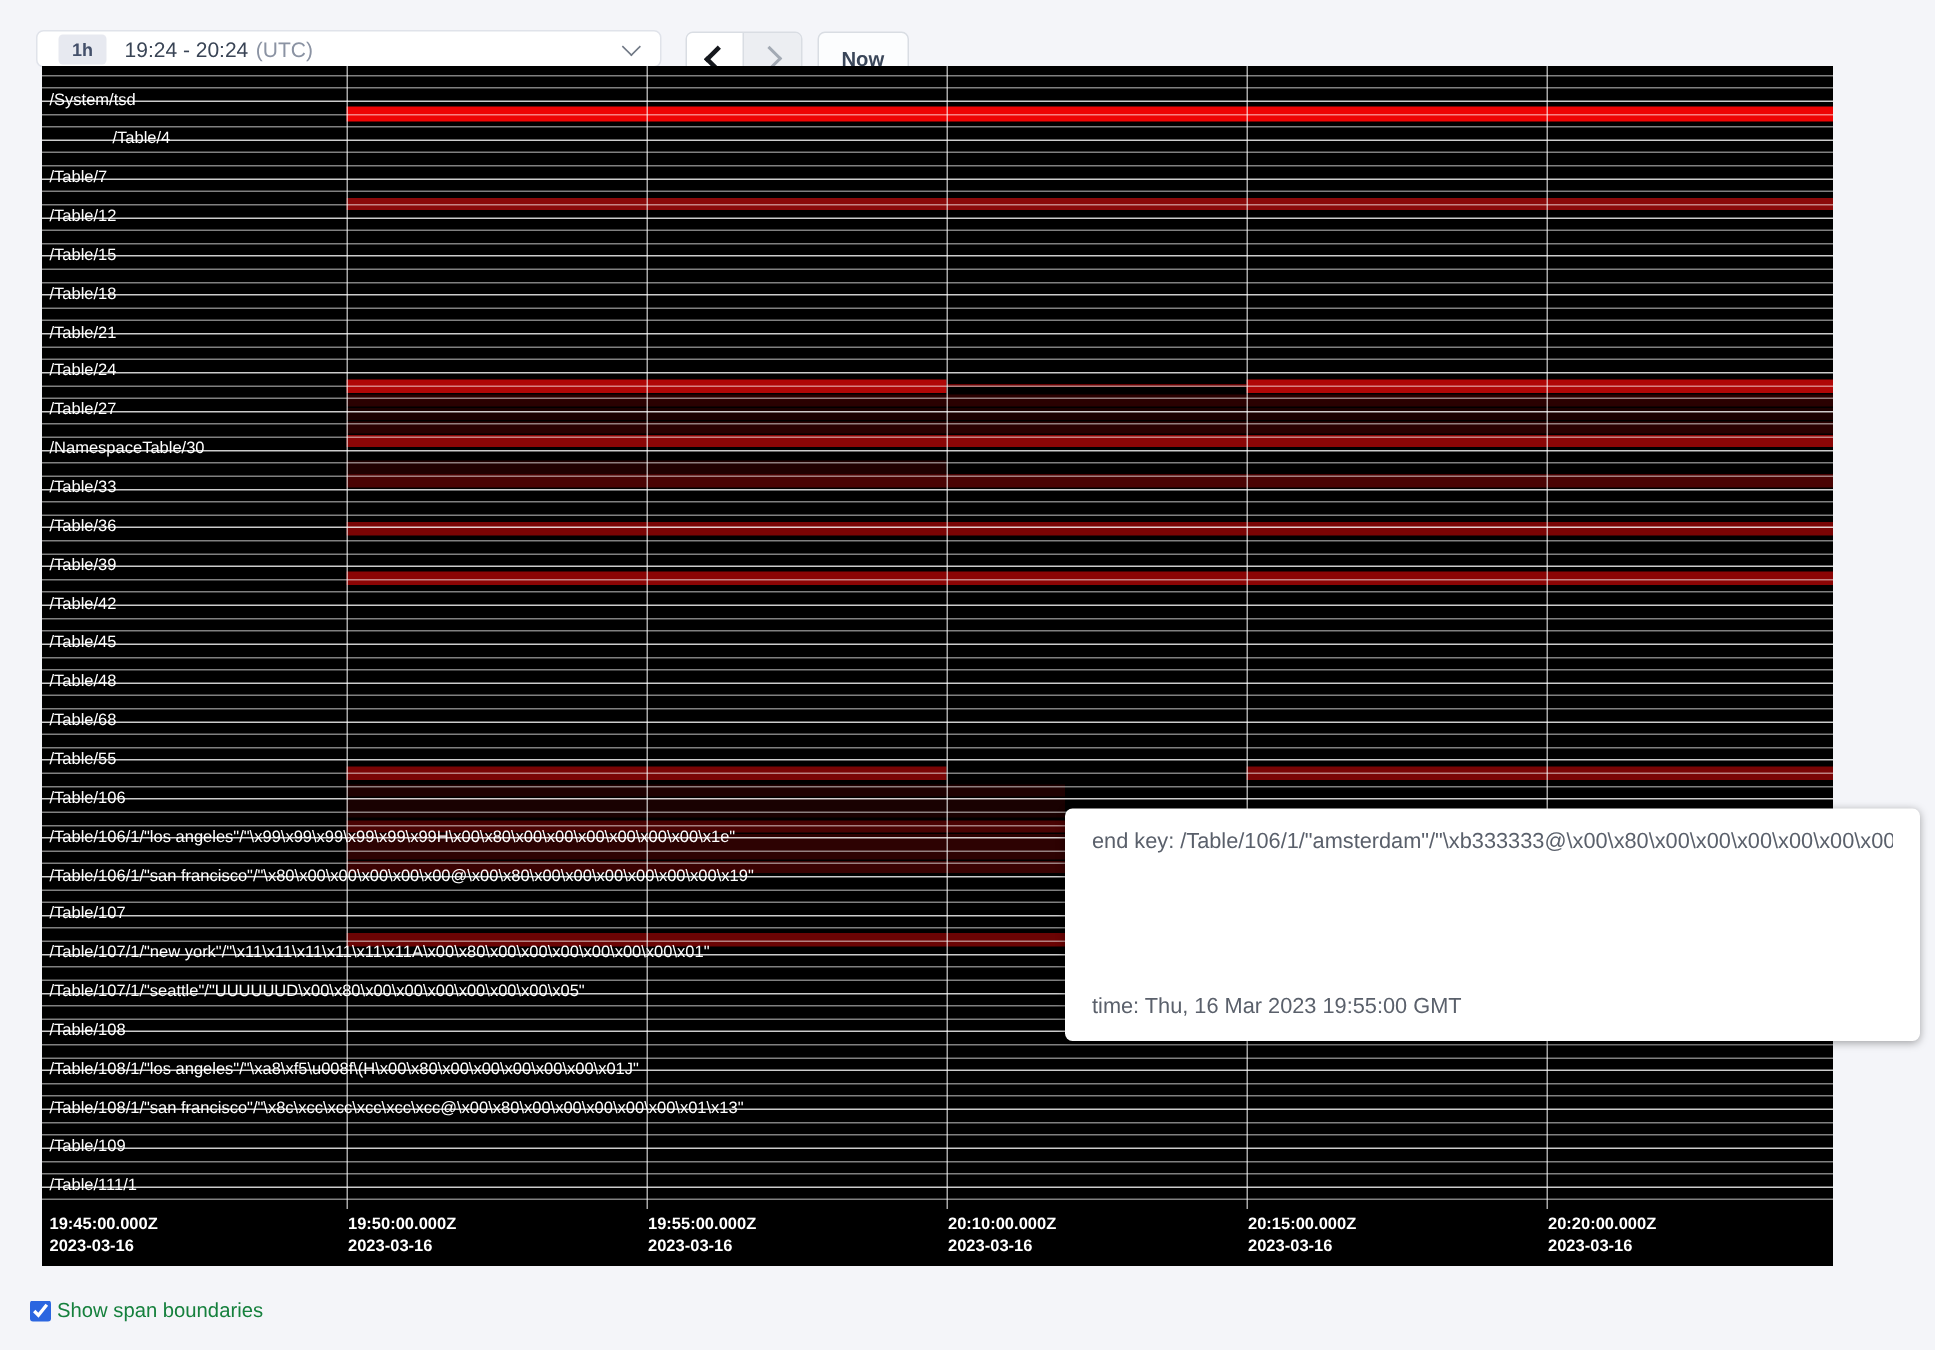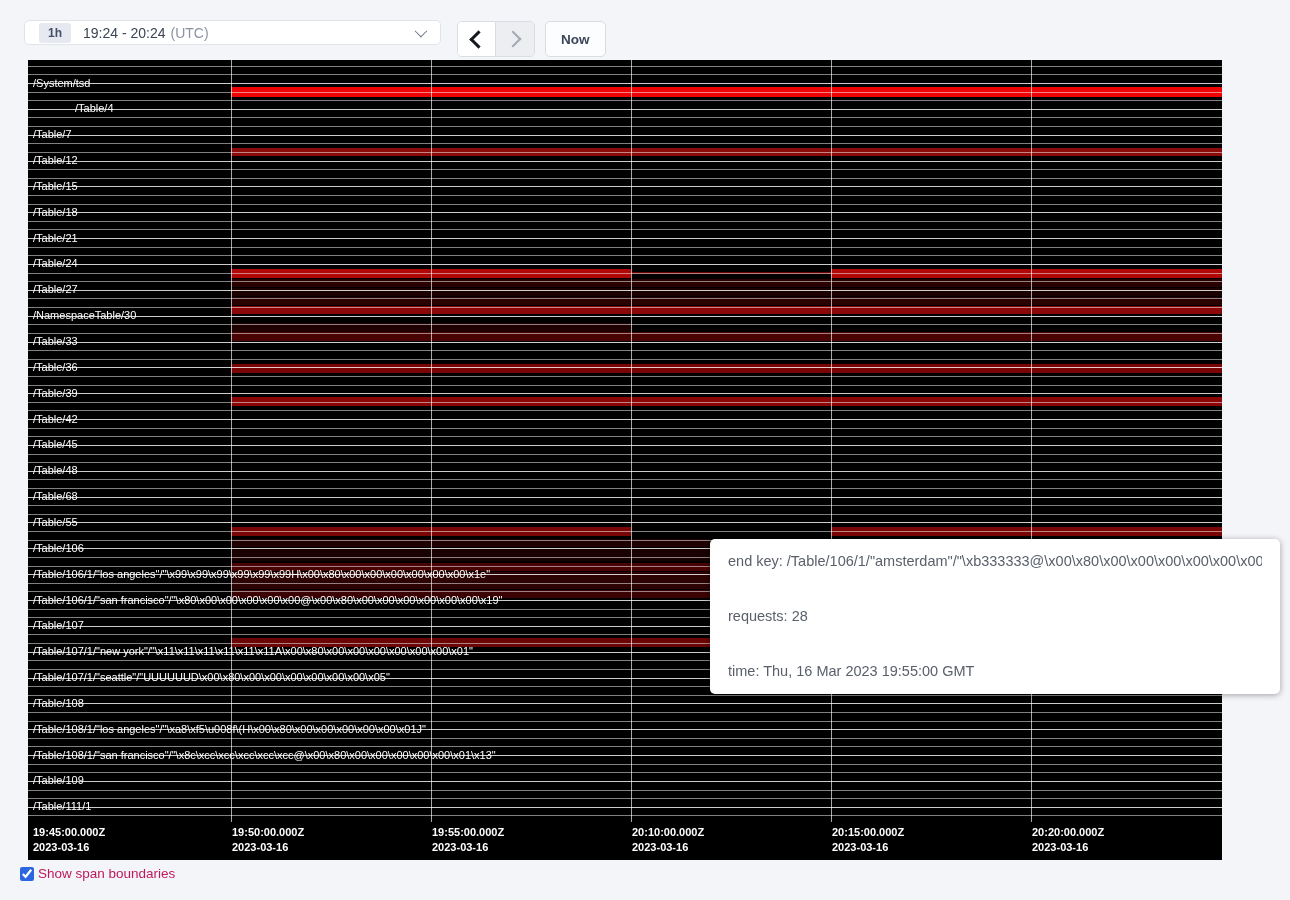--- a/index.html
+++ b/index.html
@@ -21,38 +21,38 @@
   .nav-next{background:#eceef2;cursor:default;}
   .chev-l{width:10px;height:10px;border-left:3px solid #15181d;border-bottom:3px solid #15181d;
     transform:rotate(45deg);margin-left:4px;}
   .chev-r{width:10px;height:10px;border-right:2.5px solid #a3aab4;border-top:2.5px solid #a3aab4;
     transform:rotate(45deg);margin-right:4px;}
   .now-btn{position:absolute;left:545px;top:21px;height:36px;padding:0 15px;background:#fcfdfe;
     border:1px solid #d9dde3;border-radius:5px;font-size:13.5px;font-weight:700;color:#3a4659;
     display:flex;align-items:center;cursor:pointer;box-sizing:border-box;}
 
   
-  #canvas{position:absolute;left:28px;top:60px;width:1194px;height:800px;background:#000;}
+  #canvas{position:absolute;left:28px;top:44px;width:1194px;height:800px;background:#000;}
   .hline{position:absolute;left:0;width:100%;height:1px;background:#fff;z-index:2;}
   .vline{position:absolute;top:0;width:1px;height:762px;background:rgba(255,255,255,.65);z-index:3;}
   .band{position:absolute;z-index:1;}
   .row-label{position:absolute;left:5px;color:#fff;font-size:11px;line-height:13px;white-space:nowrap;z-index:4;}
   .tick{position:absolute;top:765px;color:#fff;font-size:11px;font-weight:700;line-height:15px;
     white-space:nowrap;z-index:4;}
 
   
   #tooltip{position:absolute;left:710px;top:539px;width:570px;height:155px;background:#fff;border-radius:5px;
     box-shadow:0 1px 6px rgba(0,0,0,.35);z-index:10;box-sizing:border-box;
     padding:13px 18px;display:flex;flex-direction:column;justify-content:space-between;}
   .tip-line{font-size:14.5px;color:#5a606b;line-height:19px;white-space:nowrap;overflow:hidden;}
 
   
   #footer{position:absolute;left:20px;top:866px;display:flex;align-items:center;}
   #footer input{width:14px;height:14px;margin:0;accent-color:#2b66e0;cursor:pointer;}
-  #footer label{margin-left:4px;font-size:13.5px;color:#be185d;}
+  #footer label{margin-left:4px;font-size:13.5px;color:#15803d;}
 </style>
 </head>
 <body>
 
 <div id="app">
 
   <div class="time-select">
     <span class="range-pill">1h</span>
     <span class="range-text">19:24 - 20:24</span>
     <span class="range-zone">(UTC)</span>
@@ -217,21 +217,20 @@
       <div class="tick" style="left: 5px;">19:45:00.000Z<div>2023-03-16</div></div>
       <div class="tick" style="left: 204px;">19:50:00.000Z<div>2023-03-16</div></div>
       <div class="tick" style="left: 404px;">19:55:00.000Z<div>2023-03-16</div></div>
       <div class="tick" style="left: 604px;">20:10:00.000Z<div>2023-03-16</div></div>
       <div class="tick" style="left: 804px;">20:15:00.000Z<div>2023-03-16</div></div>
       <div class="tick" style="left: 1004px;">20:20:00.000Z<div>2023-03-16</div></div>
     </div>
 
   <div id="tooltip">
     <div class="tip-line">end key: /Table/106/1/"amsterdam"/"\xb333333@\x00\x80\x00\x00\x00\x00\x00\x00#"</div>
-    <div class="tip-line">requests: 28</div>
     <div class="tip-line">time: Thu, 16 Mar 2023 19:55:00 GMT</div>
   </div>
 
   <div id="footer">
     <input type="checkbox" id="spanCb" checked="" style="">
     <label for="spanCb">Show span boundaries</label>
   </div>
 
 </div>
 

